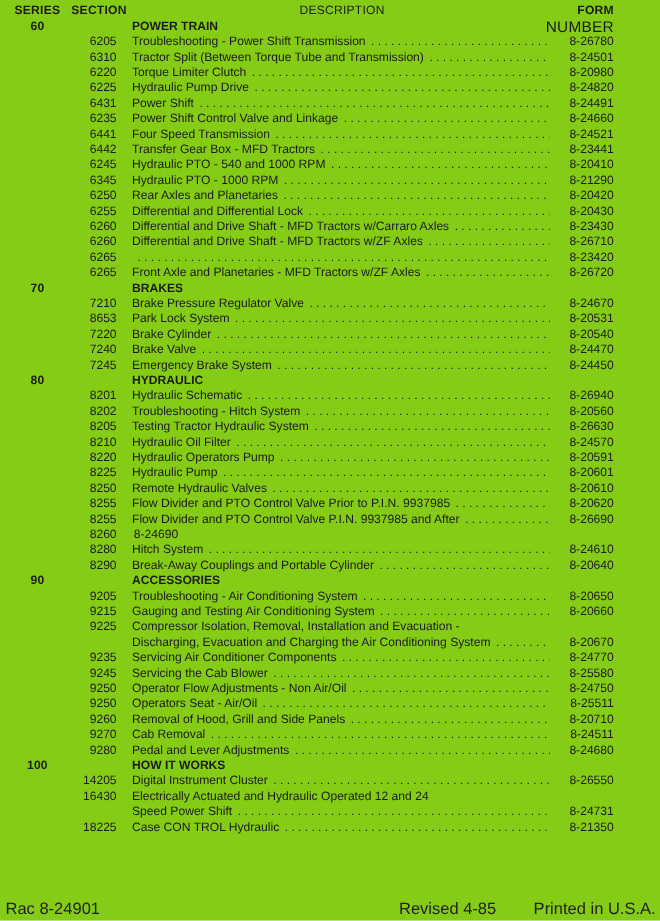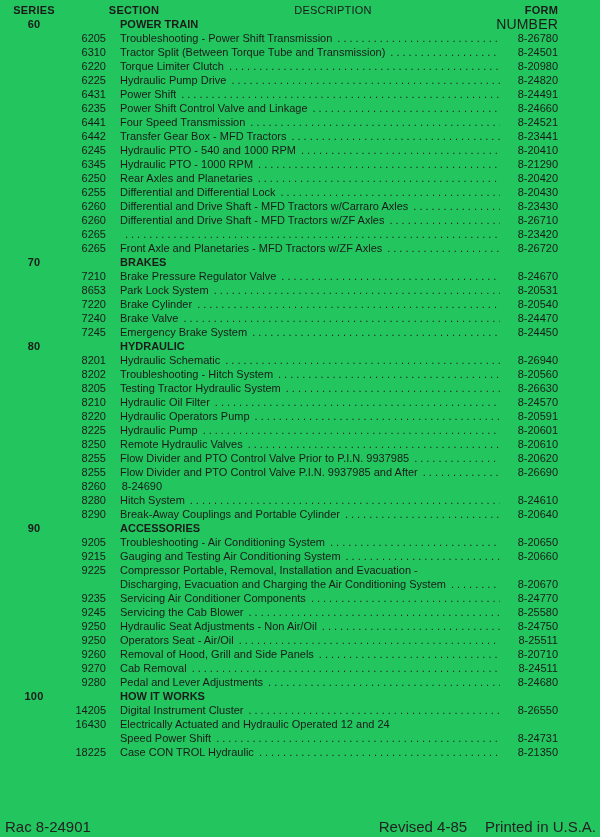--- a/index.html
+++ b/index.html
@@ -1,32 +1,32 @@
 <!DOCTYPE html>
 <html><head>
 <meta charset="utf-8">
 <style>
   html,body{margin:0;padding:0;background:#fff;}
   body{width:600px;height:837px;position:relative;font-family:"Liberation Sans",sans-serif;color:#1b1b1b;-webkit-font-smoothing:antialiased;}
-  .doc{position:relative;width:600px;height:837px;box-sizing:border-box;padding:3px 42px 0 8px;overflow:hidden;background:#22c55e;}
+  .doc{position:relative;width:600px;height:837px;box-sizing:border-box;padding:3px 42px 0 8px;overflow:hidden;background:#84cc16;}
   .hdr-row,.row{display:flex;align-items:baseline;line-height:14px;font-size:11px;white-space:nowrap;}
   .c-series{width:52px;flex:none;text-align:center;font-weight:700;letter-spacing:.2px;}
   .c-section{width:46px;flex:none;text-align:right;}
-  .c-section-h{width:60px;flex:none;text-align:center;font-weight:700;letter-spacing:.2px;margin-left:44px;}
+  .c-section-h{width:60px;flex:none;text-align:center;font-weight:700;letter-spacing:.2px;}
   .c-desc{flex:1;min-width:0;display:flex;align-items:baseline;padding-left:14px;}
   .c-desc-h{flex:1;min-width:0;text-align:center;font-weight:400;letter-spacing:.2px;}
   .c-form{width:56px;flex:none;text-align:right;}
   .c-form-h{width:56px;flex:none;text-align:right;font-weight:700;letter-spacing:.2px;}
   .b{font-weight:700;}
   .t{flex:none;max-width:100%;overflow:hidden;}
   .leader{flex:1;min-width:0;overflow:hidden;white-space:nowrap;margin:0 2px 0 5px;}
   .leader::after{content:"........................................................................................................................................................";letter-spacing:3px;font-size:11px;color:#222;}
   .number-abs{position:absolute;top:17px;right:42px;font-weight:400;font-size:14px;line-height:14px;letter-spacing:.2px;}
   .footer{position:absolute;left:5px;right:4px;bottom:5px;display:flex;justify-content:space-between;align-items:baseline;font-size:15px;line-height:11px;color:#222;}
-  .footer-right{display:flex;gap:18px;margin-top:39px;}
+  .footer-right{display:flex;gap:34px;margin-top:39px;}
 </style>
 </head>
 <body>
 
 <div class="doc">
 
   <div class="hdr-row">
     <span class="c-series">SERIES</span>
     <span class="c-section-h">SECTION</span>
     <span class="c-desc-h">DESCRIPTION</span>
@@ -374,21 +374,21 @@
         <span class="c-desc">
           <span class="t">Gauging and Testing Air Conditioning System</span>
           <span class="leader"></span>
         </span>
         <span class="c-form">8-20660</span>
       </div>
       <div class="row">
         <span class="c-series"></span>
         <span class="c-section">9225</span>
         <span class="c-desc">
-          <span class="t">Compressor Portable, Removal, Installation and Evacuation -</span>
+          <span class="t">Compressor Isolation, Removal, Installation and Evacuation -</span>
         </span>
         <span class="c-form"></span>
       </div>
       <div class="row">
         <span class="c-series"></span>
         <span class="c-section"></span>
         <span class="c-desc">
           <span class="t">Discharging, Evacuation and Charging the Air Conditioning System</span>
           <span class="leader"></span>
         </span>
@@ -409,21 +409,21 @@
         <span class="c-desc">
           <span class="t">Servicing the Cab Blower</span>
           <span class="leader"></span>
         </span>
         <span class="c-form">8-25580</span>
       </div>
       <div class="row">
         <span class="c-series"></span>
         <span class="c-section">9250</span>
         <span class="c-desc">
-          <span class="t">Hydraulic Seat Adjustments - Non Air/Oil</span>
+          <span class="t">Operator Flow Adjustments - Non Air/Oil</span>
           <span class="leader"></span>
         </span>
         <span class="c-form">8-24750</span>
       </div>
       <div class="row">
         <span class="c-series"></span>
         <span class="c-section">9250</span>
         <span class="c-desc">
           <span class="t">Operators Seat - Air/Oil</span>
           <span class="leader"></span>

